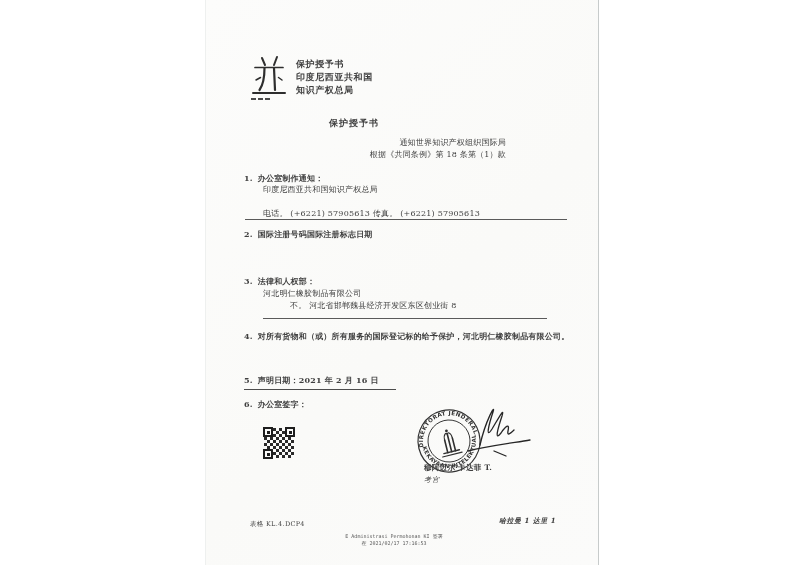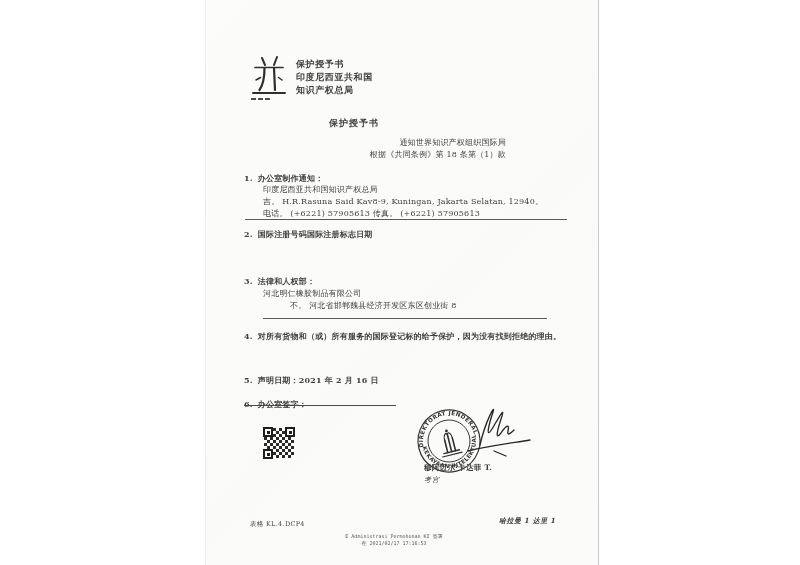--- a/index.html
+++ b/index.html
@@ -12,21 +12,21 @@
     background:linear-gradient(135deg,#fcfcfb 0%,#fafaf8 55%,#fbfbfa 100%);
     border-right:1px solid #c7cbcb;border-left:1px solid #eef0ef;
   }
   .abs{position:absolute;}
   .b{font-weight:bold;}
   .t8{font-size:8px;line-height:12px;letter-spacing:.2px;}
   .t9{font-size:9px;line-height:13px;letter-spacing:.6px;}
   .num{display:inline-block;margin-right:5px;}
   .rule{height:1px;background:#5a5a5a;}
   .item-label{white-space:nowrap;}
-  #item5-wrap{border-bottom:1px solid #4c4c4c;display:inline-block;width:152px;padding-bottom:19px;white-space:nowrap;}
+  #item5-wrap{border-bottom:1px solid #4c4c4c;display:inline-block;width:152px;padding-bottom:3px;white-space:nowrap;}
   
   #logo svg{display:block;}
   .smudge{display:inline-block;width:5px;height:2px;background:#4a4a4a;margin-right:2px;vertical-align:top;}
   
   #qr{
     width:30px;height:30px;position:absolute;
     background:repeating-conic-gradient(#2a2a2a 0% 25%, #fbfbfa 0% 50%) 0 0 / 6px 6px;
   }
   .finder{position:absolute;width:6px;height:6px;border:2px solid #1e1e1e;background:#fbfbfa;display:flex;align-items:center;justify-content:center;}
   .finder i{display:block;width:3px;height:3px;background:#1e1e1e;}
@@ -76,37 +76,36 @@
 
   <div class="abs t8" style="left:70px;top:137px;width:230px;text-align:right;">
     <div>通知世界知识产权组织国际局</div>
     <div>根据《共同条例》第 18 条第（1）款</div>
   </div>
 
   <div class="abs t8 b item-label" style="left:38px;top:172px;">
     <span class="num">1.</span><span>办公室制作通知：</span>
   </div>
   <div class="abs t8" style="left:57px;top:184px;">印度尼西亚共和国知识产权总局</div>
-  <div class="abs t8" style="left:57px;top:196px;white-space:nowrap;">吉。 H.R.Rasuna Said Kav8-9, Kuningan, Jakarta Selatan, 12940。</div>
   <div class="abs t8" style="left:57px;top:208px;white-space:nowrap;">电话。 (+6221) 57905613 传真。 (+6221) 57905613</div>
   <div class="abs rule" style="left:39px;top:219px;width:322px;"></div>
 
   <div class="abs t8 b item-label" style="left:38px;top:228px;">
     <span class="num">2.</span><span>国际注册号码国际注册标志日期</span>
   </div>
 
   <div class="abs t8 b item-label" style="left:38px;top:275px;">
     <span class="num">3.</span><span>法律和人权部：</span>
   </div>
   <div class="abs t8" style="left:57px;top:288px;">河北明仁橡胶制品有限公司</div>
   <div class="abs t8" style="left:57px;top:300px;white-space:nowrap;margin-left:27px;">不。 河北省邯郸魏县经济开发区东区创业街 8</div>
   <div class="abs rule" style="left:57px;top:318px;width:284px;"></div>
 
   <div class="abs t8 b" style="left:38px;top:330px;width:335px;">
-    <span class="num">4.</span><span>对所有货物和（或）所有服务的国际登记标的给予保护，因为没有找到拒绝的理由。</span>
+    <span class="num">4.</span><span>对所有货物和（或）所有服务的国际登记标的给予保护，河北明仁橡胶制品有限公司。</span>
   </div>
 
   <div class="abs t8 b" style="left:38px;top:374px;">
     <span id="item5-wrap"><span class="num">5.</span><span>声明日期：2021 年 2 月 16 日</span></span>
   </div>
 
   <div class="abs t8 b item-label" style="left:38px;top:398px;">
     <span class="num">6.</span><span>办公室签字：</span>
   </div>
 

